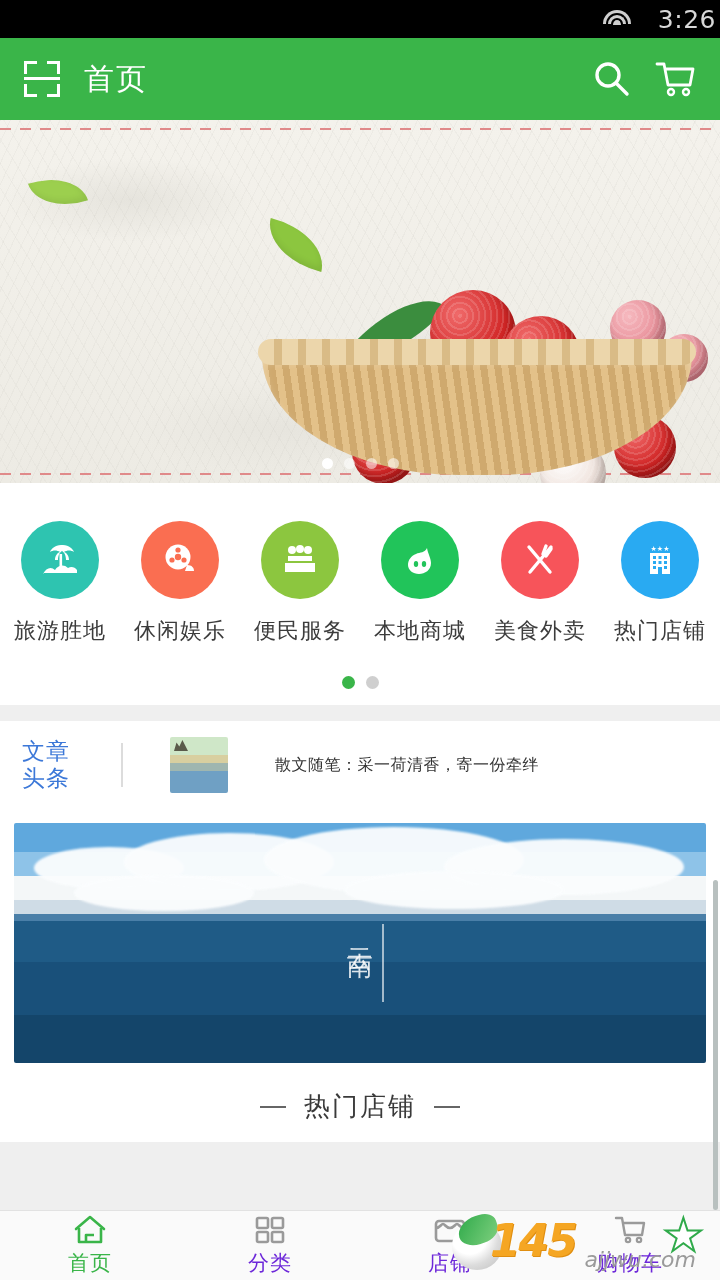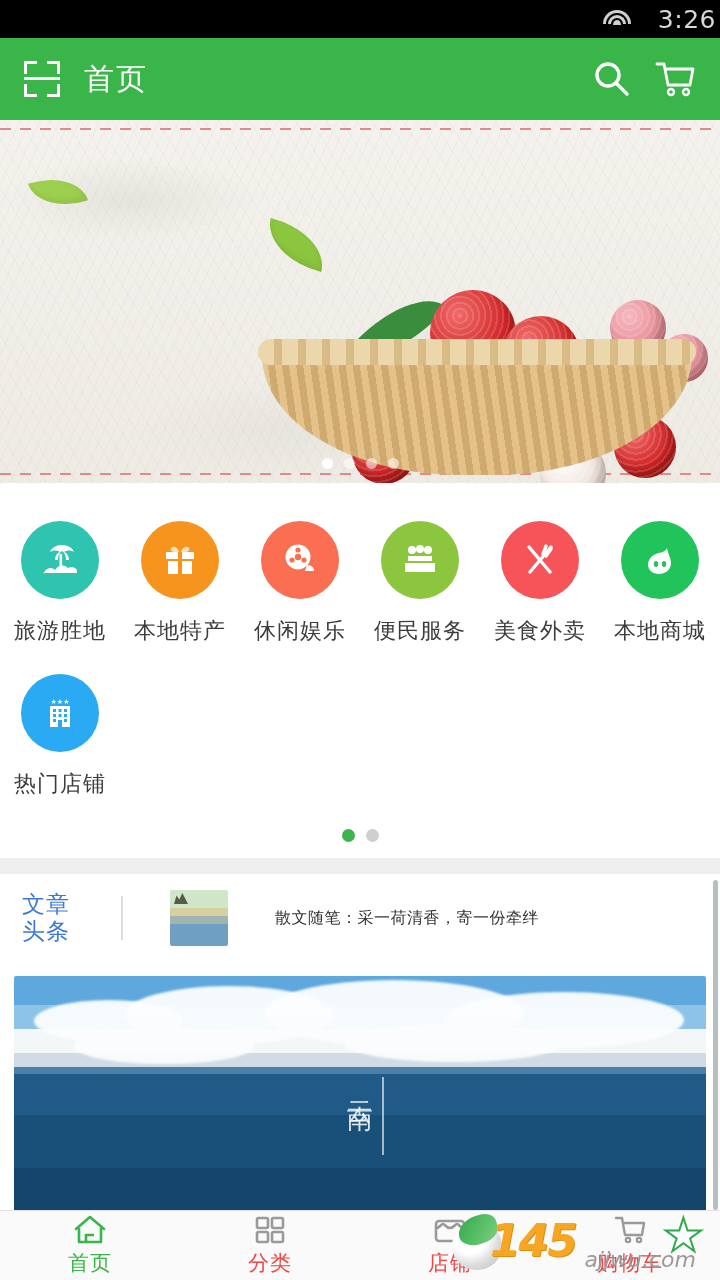--- a/index.html
+++ b/index.html
@@ -132,21 +132,21 @@
   .hot { background:#fff; display:flex; align-items:center; justify-content:center;
          gap:18px; padding:26px 0 18px; }
   .hot .dash { width:26px; height:2px; background:#666; display:block; }
   .hot .t { font-size:26px; color:#3a3a3a; letter-spacing:2px; }
 
   
   .tabbar { position:absolute; left:0; right:0; bottom:0; height:70px; background:#fafafa;
             border-top:1px solid #e2e2e2; display:flex; }
   .tab { flex:1; display:flex; flex-direction:column; align-items:center;
          justify-content:center; gap:3px; }
-  .tab .tl { font-size:21px; color:#ef4444; letter-spacing:1px; }
+  .tab .tl { font-size:21px; color:#6d28d9; letter-spacing:1px; }
   .tab.active .tl { color:#3ab549; }
   .tabic { width:34px; height:32px; position:relative; }
   .tabic svg { display:block; }
 
   
   .watermark { position:absolute; right:4px; bottom:6px; width:270px; height:66px;
                pointer-events:none; }
   .wm-121 { position:absolute; left:44px; bottom:8px; font-size:44px; font-weight:bold;
             font-style:italic; color:#f5a623; letter-spacing:-2px;
             text-shadow:1px 1px 0 #e08e10; }
@@ -247,31 +247,20 @@
         <span class="circle" style="background:#2ec4b0">
           <svg width="46" height="46" viewBox="0 0 46 46">
             <path d="M24 8c-6 0-10 4-11 7 3-2 7-2 10 0-3 1-5 4-5 8h3c0-5 2-8 4-9 2 1 4 4 4 9h3c0-4-2-7-5-8 3-2 7-2 10 0-1-3-5-7-11-7z" fill="#fff"></path>
             <rect x="22.5" y="17" width="2.6" height="14" fill="#fff"></rect>
             <path d="M6 37c3-6 8-8 12-4 3-5 9-6 13-2 3-2 7-1 9 2v3H6z" fill="#fff"></path>
           </svg>
         </span>
         <span class="lbl">旅游胜地</span>
       </div>
 
-      <div class="cell">
-        <span class="circle" style="background:#f7941e">
-          <svg width="46" height="46" viewBox="0 0 46 46">
-            <path d="M14 11c3-3 7 0 8 4-5 1-10-1-8-4zm18 0c-3-3-7 0-8 4 5 1 10-1 8-4z" fill="#ffe0b2"></path>
-            <rect x="9" y="15" width="28" height="7" fill="#fff"></rect>
-            <rect x="11" y="24" width="24" height="13" fill="#fff"></rect>
-            <rect x="21" y="15" width="4" height="22" fill="#f7941e"></rect>
-          </svg>
-        </span>
-        <span class="lbl">本地特产</span>
-      </div>
 
       <div class="cell">
         <span class="circle" style="background:#fa6e51">
           <svg width="46" height="46" viewBox="0 0 46 46">
             <circle cx="21" cy="20" r="12.5" fill="#fff"></circle>
             <circle cx="21" cy="20" r="3.2" fill="#fa6e51"></circle>
             <circle cx="21" cy="13" r="2.6" fill="#fa6e51"></circle>
             <circle cx="27" cy="23" r="2.6" fill="#fa6e51"></circle>
             <circle cx="15" cy="23" r="2.6" fill="#fa6e51"></circle>
             <path d="M30 28c5 0 7 3 7 6h-9z" fill="#fff"></path>
@@ -287,42 +276,42 @@
             <circle cx="23" cy="12" r="4" fill="#fff"></circle>
             <circle cx="31" cy="13" r="4" fill="#fff"></circle>
             <path d="M11 19h24v5H11z" fill="#fff"></path>
             <path d="M8 26h30v9H8z" fill="#fff"></path>
           </svg>
         </span>
         <span class="lbl">便民服务</span>
       </div>
 
       <div class="cell">
+        <span class="circle" style="background:#21c45a">
+          <svg width="46" height="46" viewBox="0 0 46 46">
+            <path d="M30 11c-2 5-7 4-11 6-5 2-8 6-8 11 0 5 5 9 11 9s12-4 12-11c0-5-3-9-4-15z" fill="#fff"></path>
+            <ellipse cx="19" cy="27" rx="2.2" ry="3" fill="#21c45a"></ellipse>
+            <ellipse cx="27" cy="27" rx="2.2" ry="3" fill="#21c45a"></ellipse>
+          </svg>
+        </span>
+        <span class="lbl">本地商城</span>
+      </div>
+
+      <div class="cell">
         <span class="circle" style="background:#f7545a">
           <svg width="46" height="46" viewBox="0 0 46 46">
             <g stroke="#fff" stroke-width="3.4" stroke-linecap="round">
               <line x1="12" y1="10" x2="33" y2="35"></line>
               <line x1="34" y1="10" x2="13" y2="35"></line>
               <line x1="29" y1="9" x2="26" y2="17"></line>
               <line x1="34" y1="12" x2="29" y2="19"></line>
             </g>
           </svg>
         </span>
         <span class="lbl">美食外卖</span>
-      </div>
-
-      <div class="cell">
-        <span class="circle" style="background:#21c45a">
-          <svg width="46" height="46" viewBox="0 0 46 46">
-            <path d="M30 11c-2 5-7 4-11 6-5 2-8 6-8 11 0 5 5 9 11 9s12-4 12-11c0-5-3-9-4-15z" fill="#fff"></path>
-            <ellipse cx="19" cy="27" rx="2.2" ry="3" fill="#21c45a"></ellipse>
-            <ellipse cx="27" cy="27" rx="2.2" ry="3" fill="#21c45a"></ellipse>
-          </svg>
-        </span>
-        <span class="lbl">本地商城</span>
       </div>
 
       <div class="cell">
         <span class="circle" style="background:#29aaf2">
           <svg width="46" height="46" viewBox="0 0 46 46">
             <text x="23" y="14" font-size="7" fill="#fff" text-anchor="middle">★★★</text>
             <rect x="13" y="16" width="20" height="21" fill="#fff"></rect>
             <g fill="#29aaf2">
               <rect x="16" y="19" width="3" height="3"></rect>
                 <rect x="21.5" y="19" width="3" height="3"></rect>

